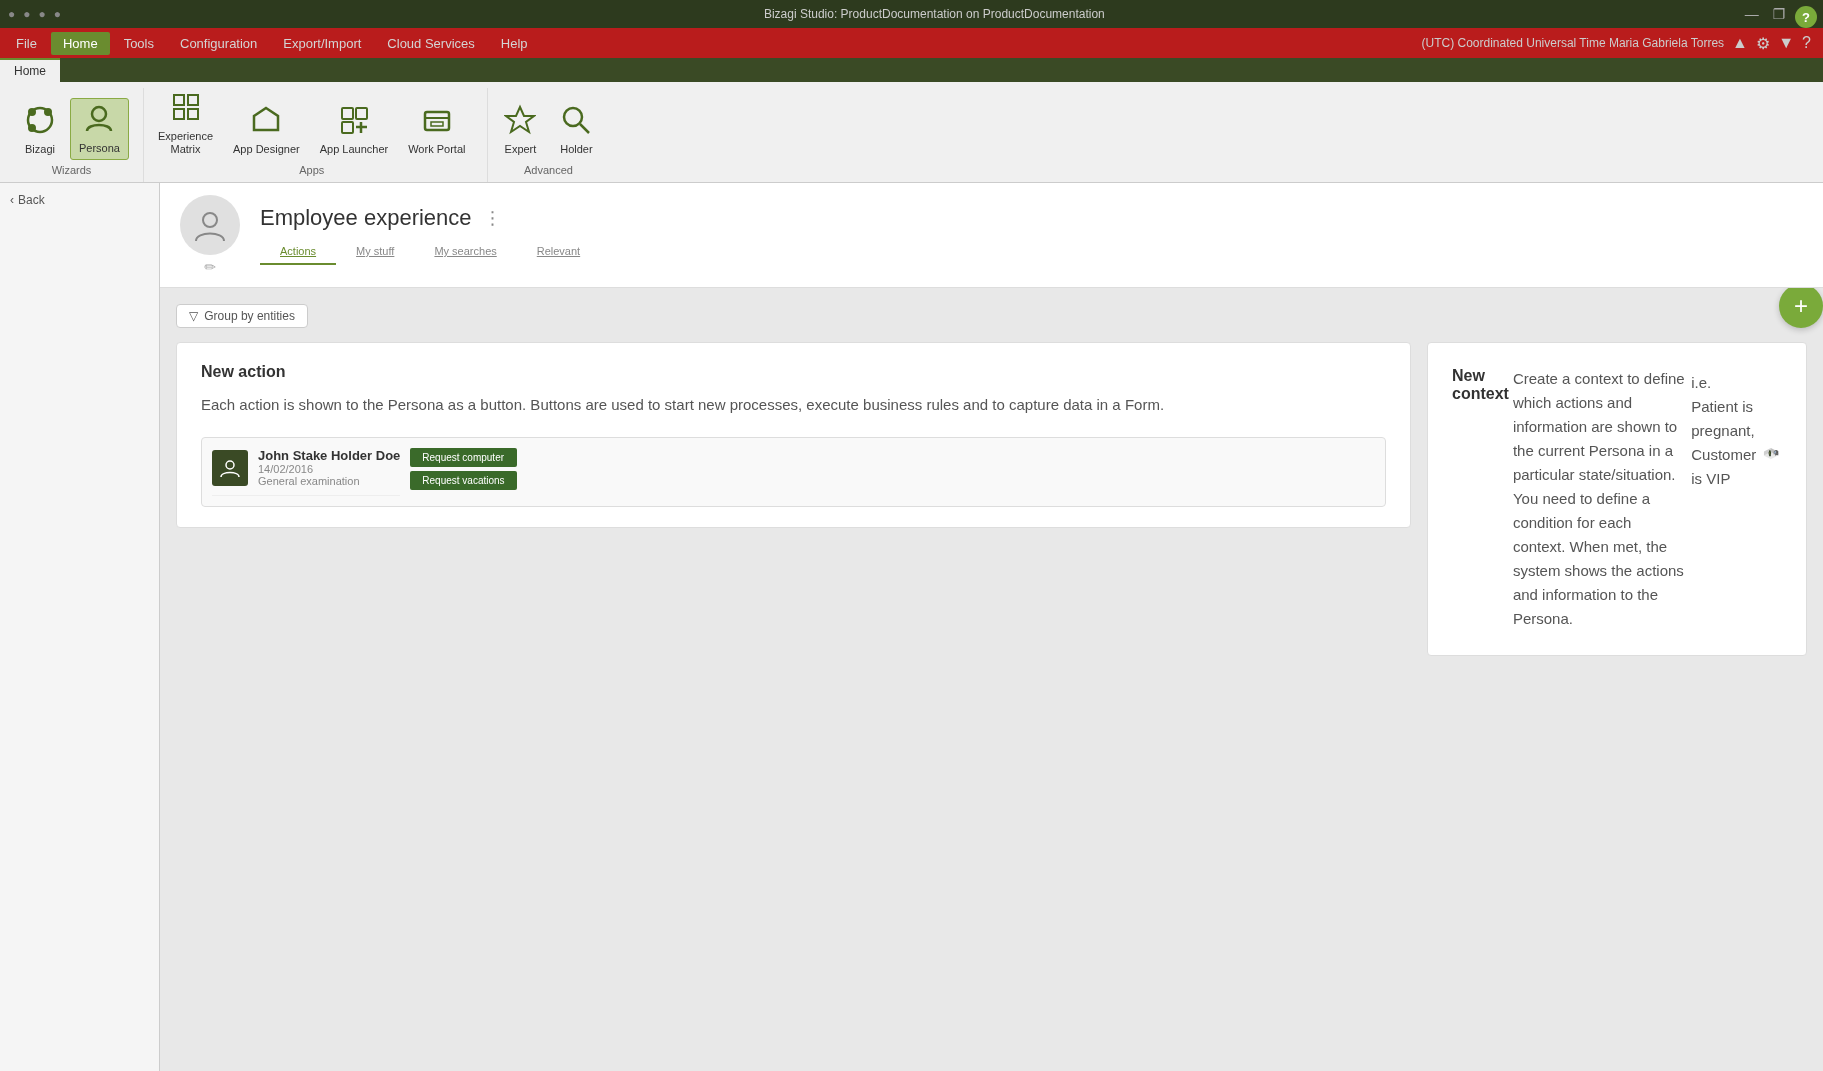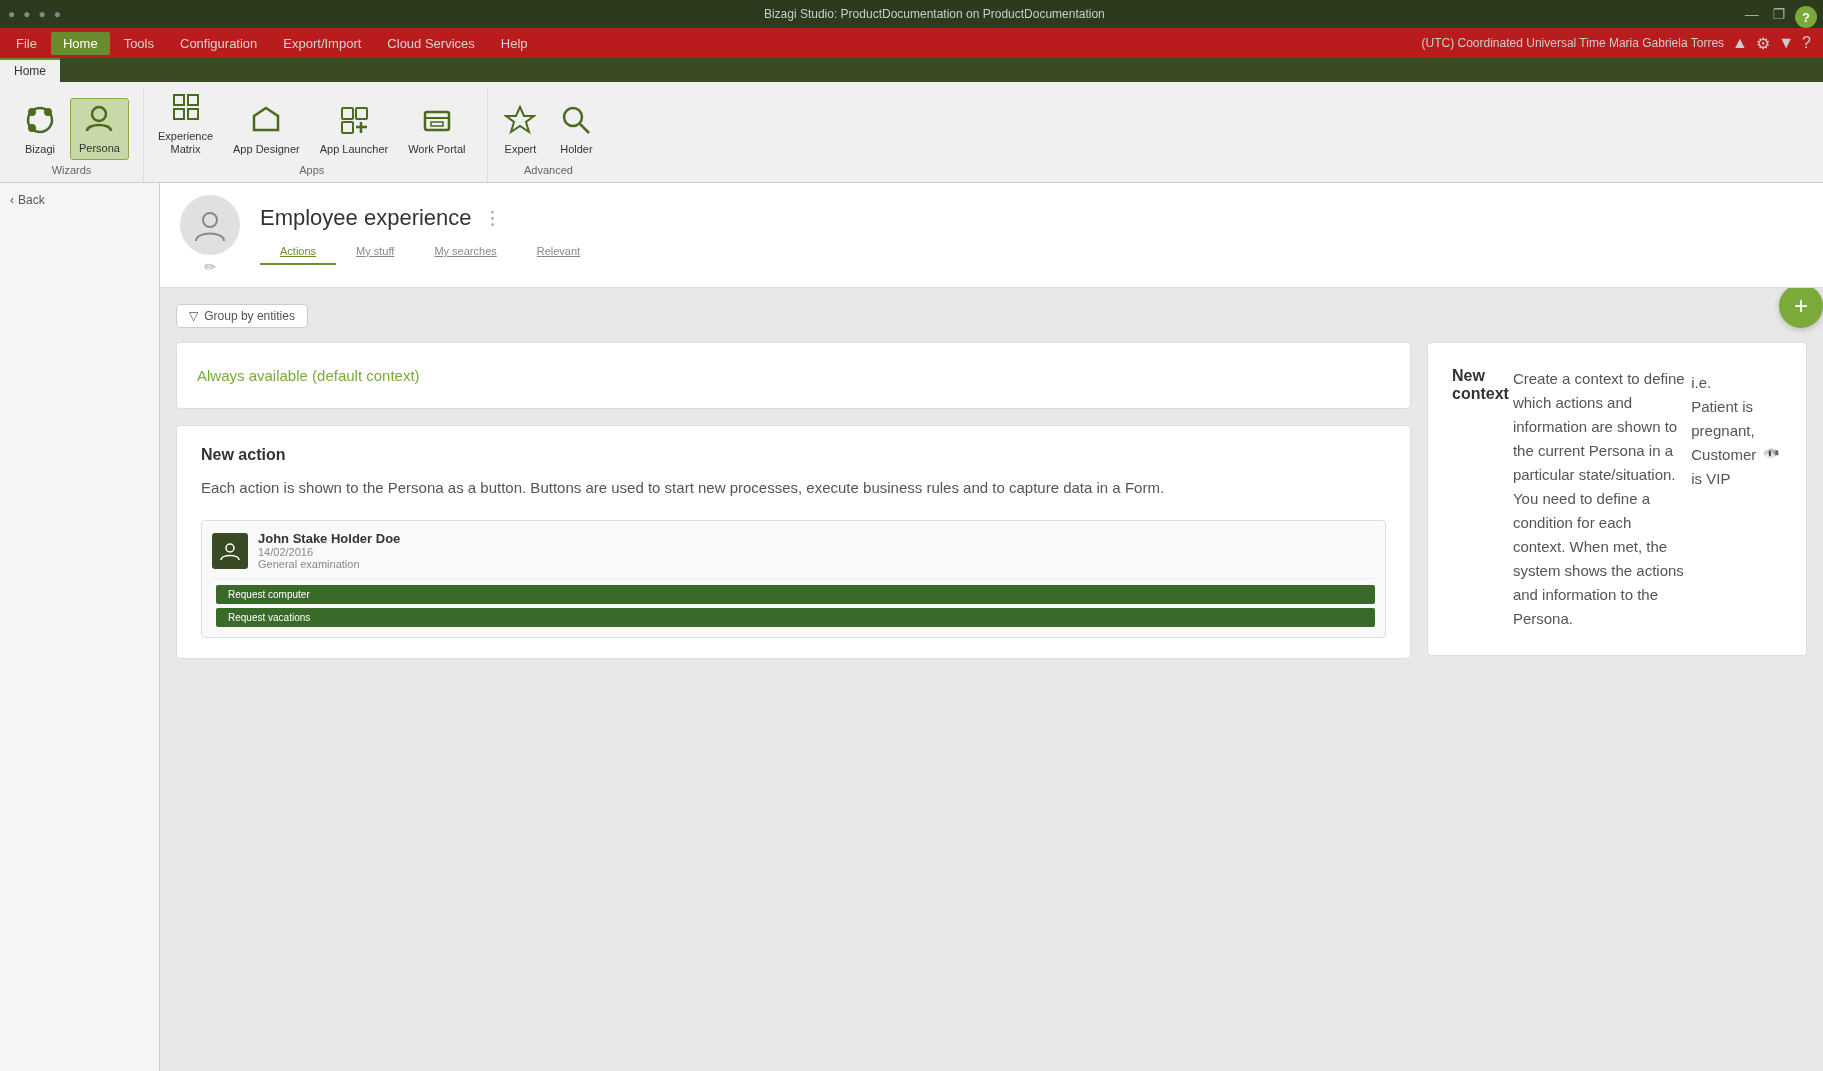--- a/index.html
+++ b/index.html
@@ -281,21 +281,20 @@
     }
 
     
     .mock-preview {
       background: #f9f9f9;
       border: 1px solid #ddd;
       border-radius: 4px;
       padding: 10px;
       margin-top: 8px;
       display: flex;
-      flex-direction: column;
       gap: 6px;
       position: relative;
     }
     .mock-header {
       display: flex;
       align-items: center;
       gap: 10px;
       border-bottom: 1px solid #eee;
       padding-bottom: 8px;
     }
@@ -572,23 +571,20 @@
       <div class="group-by-btn">
         <span>▽</span>
         <span>Group by entities</span>
       </div>
 
       
       <div class="cards-row">
 
         <div class="cards-left">
 
-          <div class="card card-default-context">
-            <span class="card-default-context-label">Always available (default context)</span>
-          </div>
 
           <div class="card card-new-action">
             <div class="card-title">New action</div>
             <div class="card-description">Each action is shown to the Persona as a button. Buttons are used to start new processes, execute business rules and to capture data in a Form.</div>
 
             <div class="mock-preview">
               <div class="mock-header">
                 <div style="display:flex; gap:10px; align-items:center; flex:1;">
                   <div class="mock-avatar">
                     <svg width="22" height="22" viewBox="0 0 22 22">

